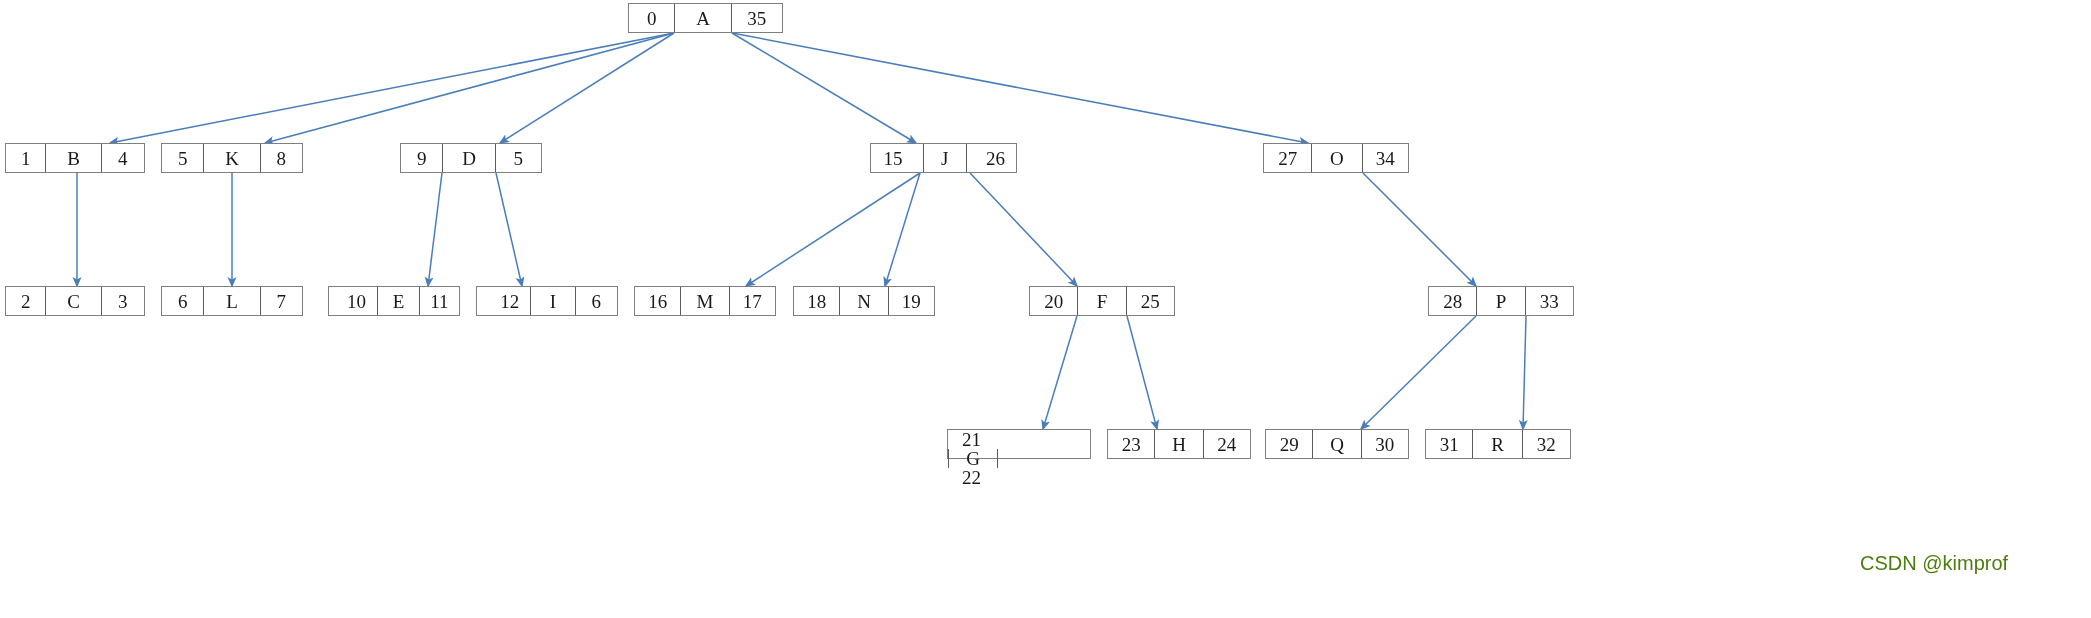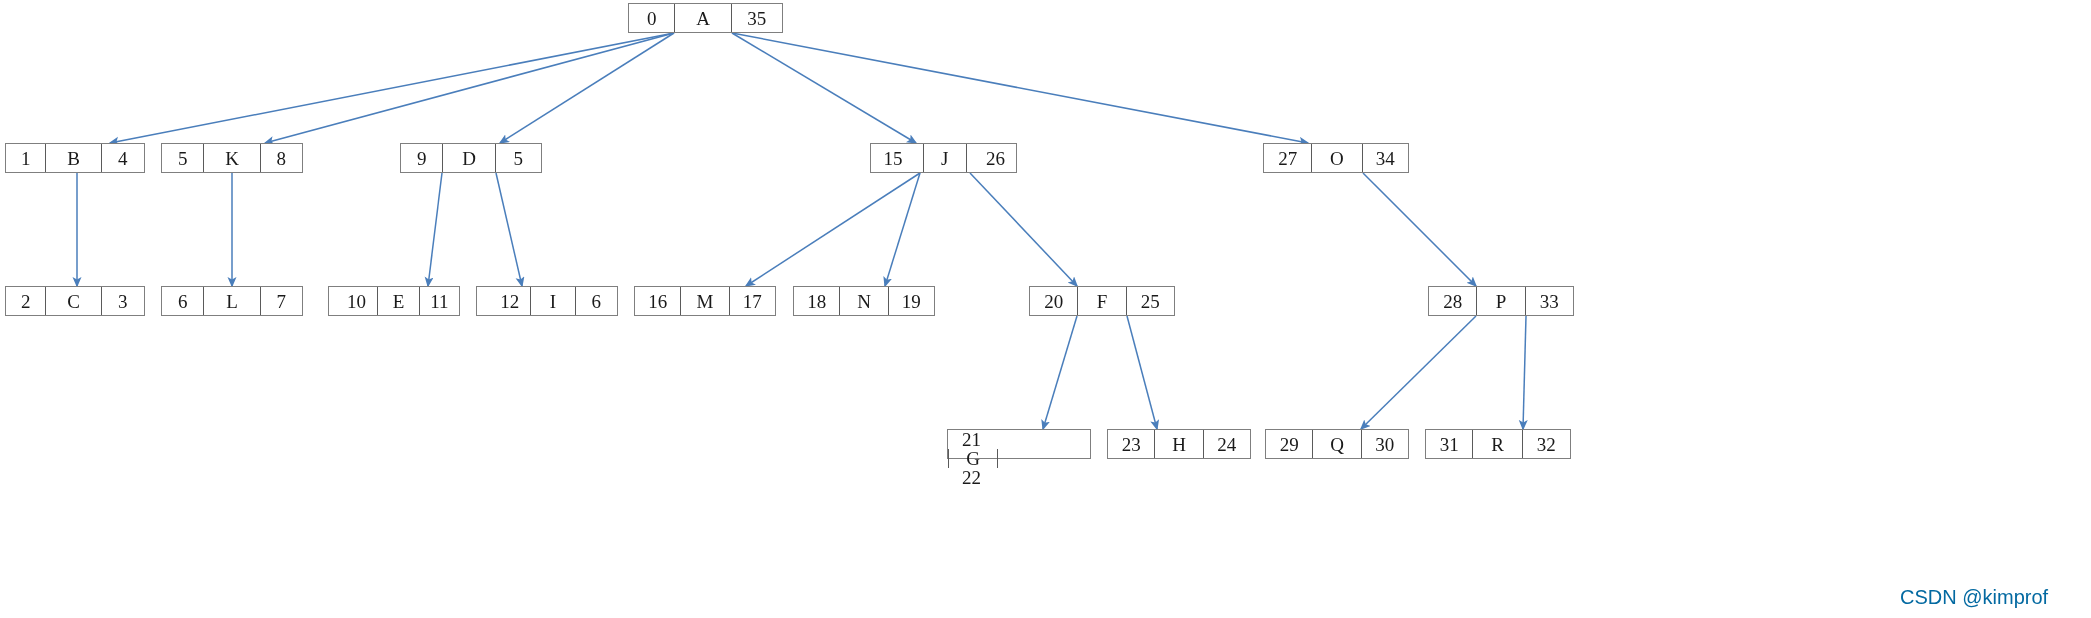--- a/index.html
+++ b/index.html
@@ -169,14 +169,14 @@
         <div class="cell left" style="width: 47px;">29</div>
         <div class="cell mid" style="width: 50px;">Q</div>
         <div class="cell right" style="width: 47px;">30</div>
       </div>
       <div class="node" style="left: 1425px; top: 429px; width: 146px;">
         <div class="cell left" style="width: 47px;">31</div>
         <div class="cell mid" style="width: 51px;">R</div>
         <div class="cell right" style="width: 48px;">32</div>
       </div>
     </div>
-  <div class="watermark" style="left: 1860px; top: 586px; color: #0369a1; margin-left: 40px;">CSDN @kimprof</div>
+  <div class="watermark" style="left: 1860px; top: 552px; color: #4d7c0f;">CSDN @kimprof</div>
 </div>
 
 </body></html>

